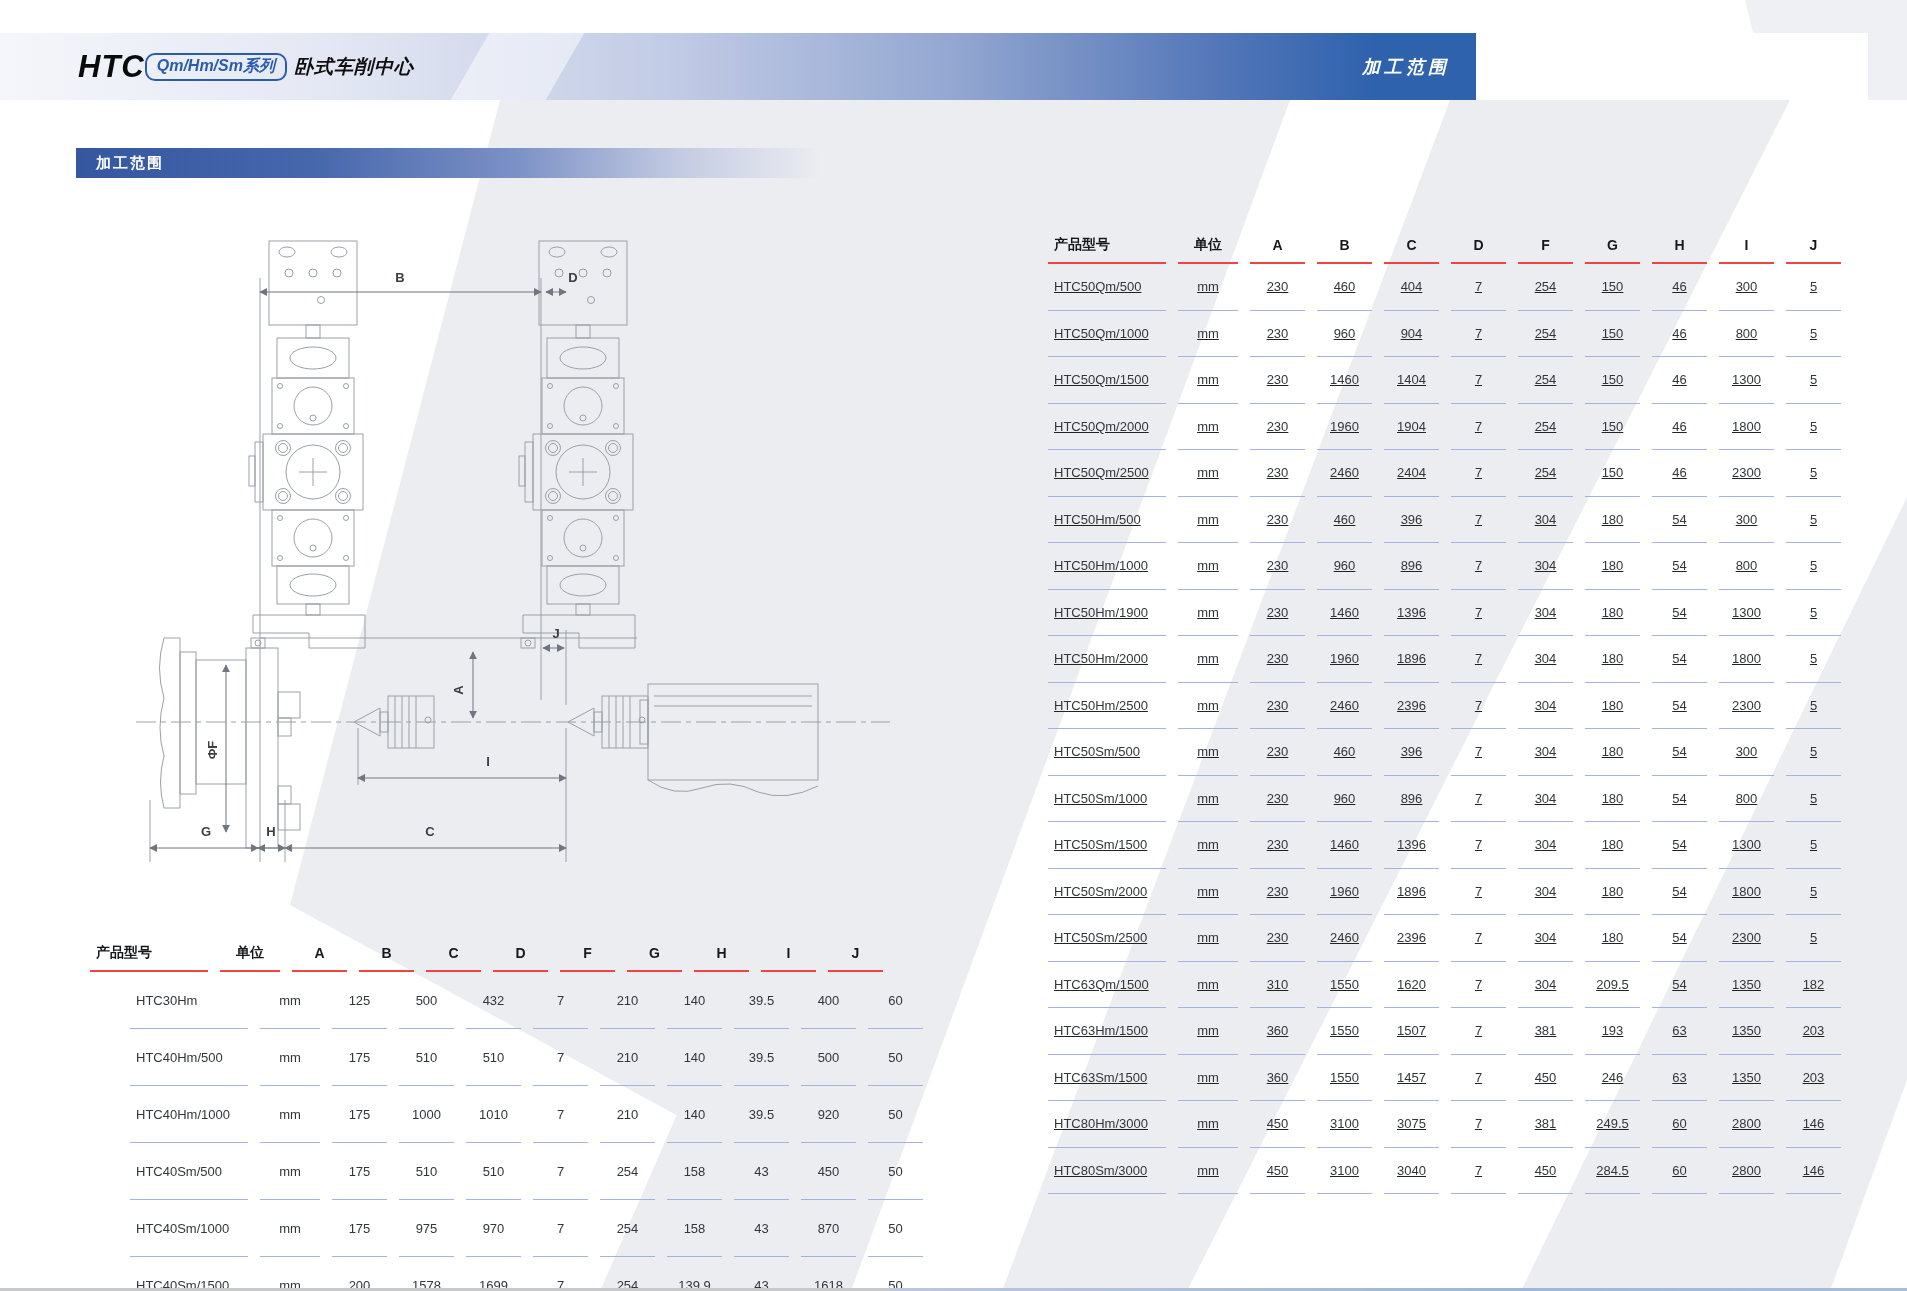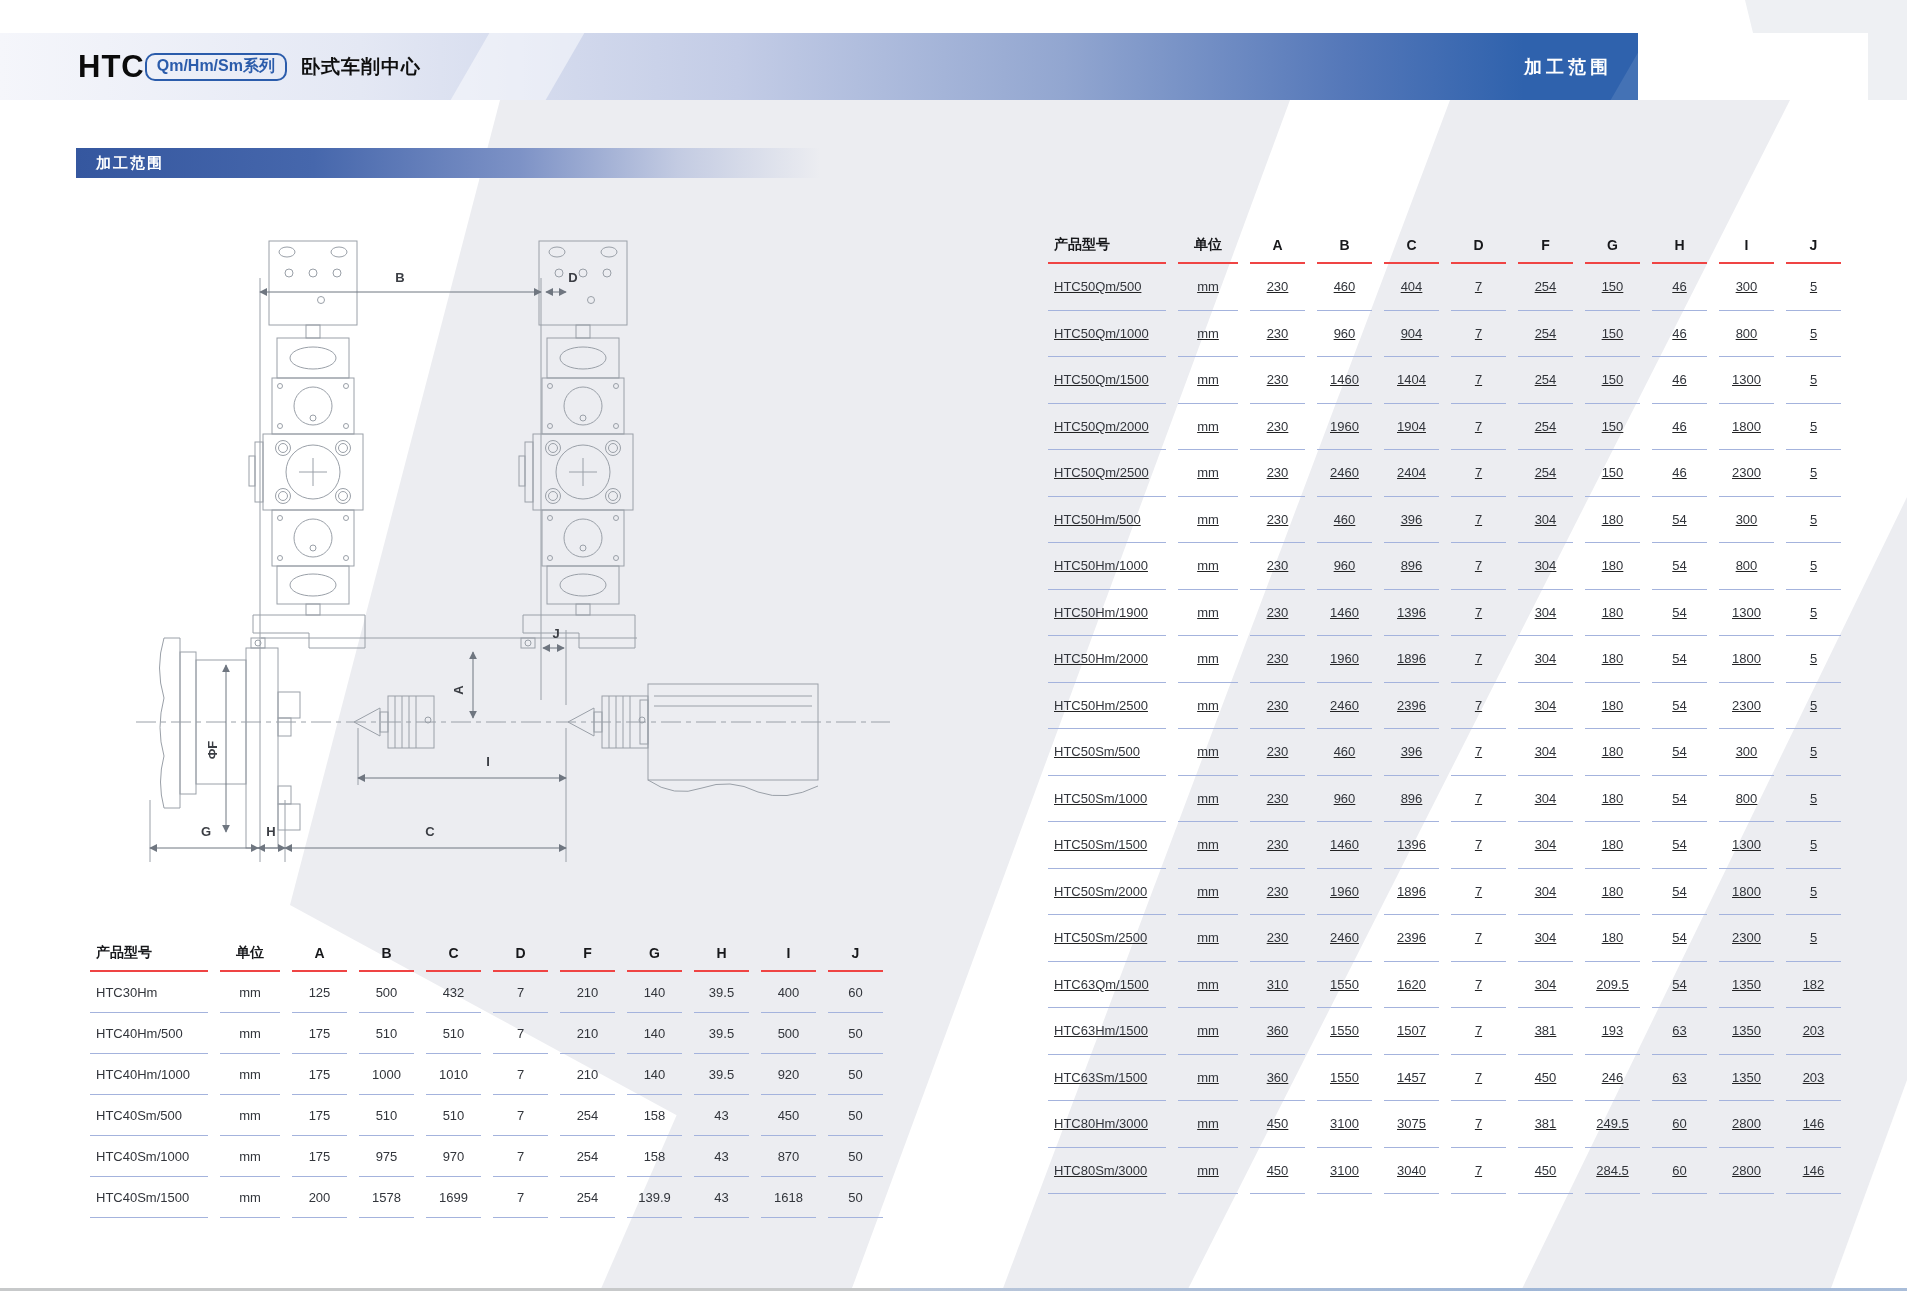--- a/index.html
+++ b/index.html
@@ -1,50 +1,50 @@
 <!DOCTYPE html>
 <html><head>
 <meta charset="utf-8">
 <style>
   html,body{margin:0;padding:0;background:#888;}
   .page{position:relative;width:1907px;height:1291px;background:#ffffff;overflow:hidden;
         font-family:"Liberation Sans","DejaVu Sans",sans-serif;color:#222;}
   .wm{position:absolute;left:0;top:0;z-index:0;}
   
-  .band{position:absolute;left:0;top:33px;width:1638px;height:67px;z-index:3;
-        background:linear-gradient(90deg,#f5f6fb 0%,#e4e8f4 22%,#c3cce6 45%,#92a6d0 65%,#5578b9 82%,#2f62ad 93%,#2f62ad 100%);}
+  .band{position:absolute;left:0;top:33px;width:1476px;height:67px;z-index:3;
+        background:linear-gradient(90deg,#f5f6fb 0%,#e4e8f4 22%,#c3cce6 45%,#92a6d0 65%,#5578b9 82%,#2f62ad 93%,#2f62ad 100%);font-style:italic;}
   .band-stripe1{position:absolute;left:470px;top:0;width:95px;height:100%;
         background:rgba(255,255,255,.5);transform:skewX(-30deg);}
   .band-stripe2{position:absolute;left:1630px;top:0;width:60px;height:100%;
         background:rgba(255,255,255,.10);transform:skewX(-30deg);}
   .band-inner{position:relative;height:100%;display:flex;align-items:center;padding-left:78px;z-index:2;}
   .brand{font-size:31px;font-weight:800;color:#0b0b0b;letter-spacing:1px;}
   .badge{border:2px solid #2b5cab;border-radius:10px;color:#2b5cab;
          font-weight:700;font-size:16px;padding:1px 10px 3px 10px;line-height:20px;}
-  .subtitle{margin-left:14px;font-size:19px;font-weight:700;color:#0f0f0f;letter-spacing:1px;}
+  .subtitle{margin-left:7px;font-size:19px;font-weight:700;color:#0f0f0f;letter-spacing:1px;}
   .corner-label{position:absolute;right:26px;top:0;height:100%;display:flex;align-items:center;
          color:#ffffff;font-size:18px;font-weight:700;letter-spacing:4px;}
   
   .banner{position:absolute;left:76px;top:148px;width:792px;height:30px;z-index:3;
          background:linear-gradient(90deg,#35579f 0%,#4667ac 30%,#7d92c6 56%,#c3cbe2 76%,rgba(243,244,248,0) 94%);
          display:flex;align-items:center;}
   .banner span{color:#ffffff;font-size:15px;font-weight:700;letter-spacing:2px;padding-left:20px;}
   
   .diagram{position:absolute;left:118px;top:200px;z-index:2;}
   
   .spec-table{position:absolute;z-index:2;}
   .spec-table.left{left:90px;top:936px;width:793px;}
   .spec-table.right{left:1048px;top:228px;width:793px;}
   .trow{display:grid;grid-template-columns:118px 60px repeat(9,55px);column-gap:12px;align-items:stretch;}
   .trow span{display:flex;align-items:center;justify-content:center;}
   .trow span.c0{justify-content:flex-start;padding-left:6px;}
   .thead{height:36px;}
   .thead span{font-size:14px;font-weight:700;color:#17181b;border-bottom:2px solid #ef4444;}
   .tbody span{font-size:13px;color:#32353b;border-bottom:1px solid #a4b3dd;}
-  .left .tbody{height:41px;}
+  .left .tbody{height:57px;margin-left:40px;}
   .right .tbody{height:46.5px;text-decoration:underline;}
   
   .edge-gray{position:absolute;left:0;bottom:0;width:890px;height:3px;background:#c7c9ca;z-index:4;}
   .edge-blue{position:absolute;left:890px;bottom:0;width:1017px;height:3px;z-index:4;
         background:linear-gradient(90deg,#bcc8da 0%,#9fb6d6 60%,#a9bdd9 100%);}
   svg text{font-family:"Liberation Sans","DejaVu Sans",sans-serif;}
 </style>
 </head>
 <body>
 

